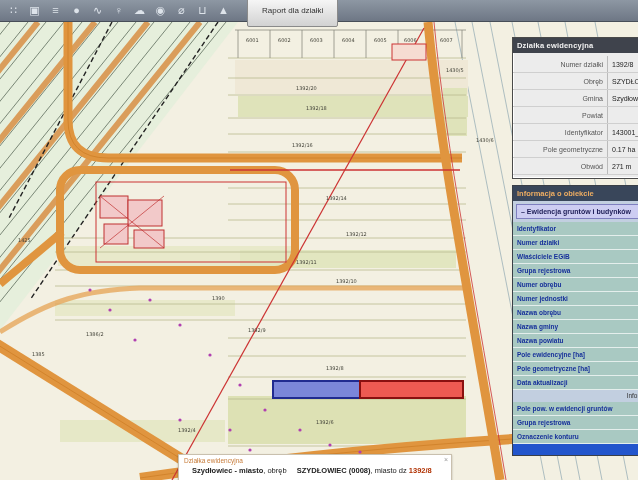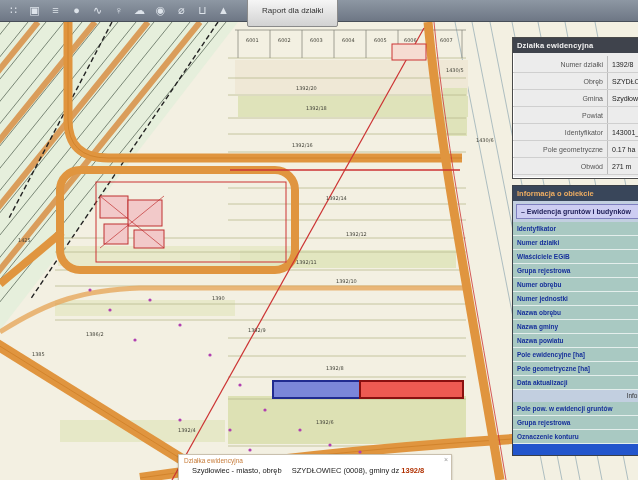--- a/index.html
+++ b/index.html
@@ -37,21 +37,21 @@
     overflow:hidden;cursor:pointer;}
   .panelB .sect{height:12px;line-height:12px;background:#c2cfe0;color:#333;font-size:6.5px;
     text-align:right;padding:0 6px;}
   .panelB .foot{height:11px;background:#2255cc;}
   
   .tip{position:absolute;left:178px;top:454px;width:274px;height:40px;z-index:25;
     background:#fff;border:1px solid #c9c0ae;box-shadow:0 1px 2px rgba(0,0,0,.25);
     padding:2px 5px;box-sizing:border-box;}
   .tip .t{font-size:6.5px;color:#c77c3a;}
   .tip .b{font-size:7.5px;color:#222;margin-top:2px;white-space:nowrap;}
-  .tip .b b{font-weight:normal;padding-left:8px;}
+  .tip .b b{font-weight:bold;padding-left:8px;}
   .tip .num{color:#b03000;font-weight:bold;}
   .tip .x{position:absolute;right:3px;top:1px;font-size:7px;color:#999;cursor:pointer;}
   .svgtxt{font-family:"DejaVu Sans",sans-serif;font-size:5px;fill:#44443a;}
 </style>
 </head>
 <body>
 
 <div class="toolbar">
   <span class="tbico">∷</span>
   <span class="tbico">▣</span>
@@ -294,14 +294,14 @@
   <div class="sect">Informacje</div>
   <div class="row">Pole pow. w ewidencji gruntów</div>
   <div class="row">Grupa rejestrowa</div>
   <div class="row">Oznaczenie konturu</div>
   <div class="foot"></div>
 </div>
 
 <div class="tip">
   <span class="x">×</span>
   <div class="t">Działka ewidencyjna</div>
-  <div class="b"><b>Szydłowiec - miasto</b><span>, obręb </span><b>SZYDŁOWIEC (0008)</b><span>, gminy dz </span><span class="num">1392/8</span></div>
+  <div class="b"><b>Szydłowiec - miasto</b><span>, obręb </span><b>SZYDŁOWIEC (0008)</b><span>, miasto dz </span><span class="num">1392/8</span></div>
 </div>
 
 </body></html>

